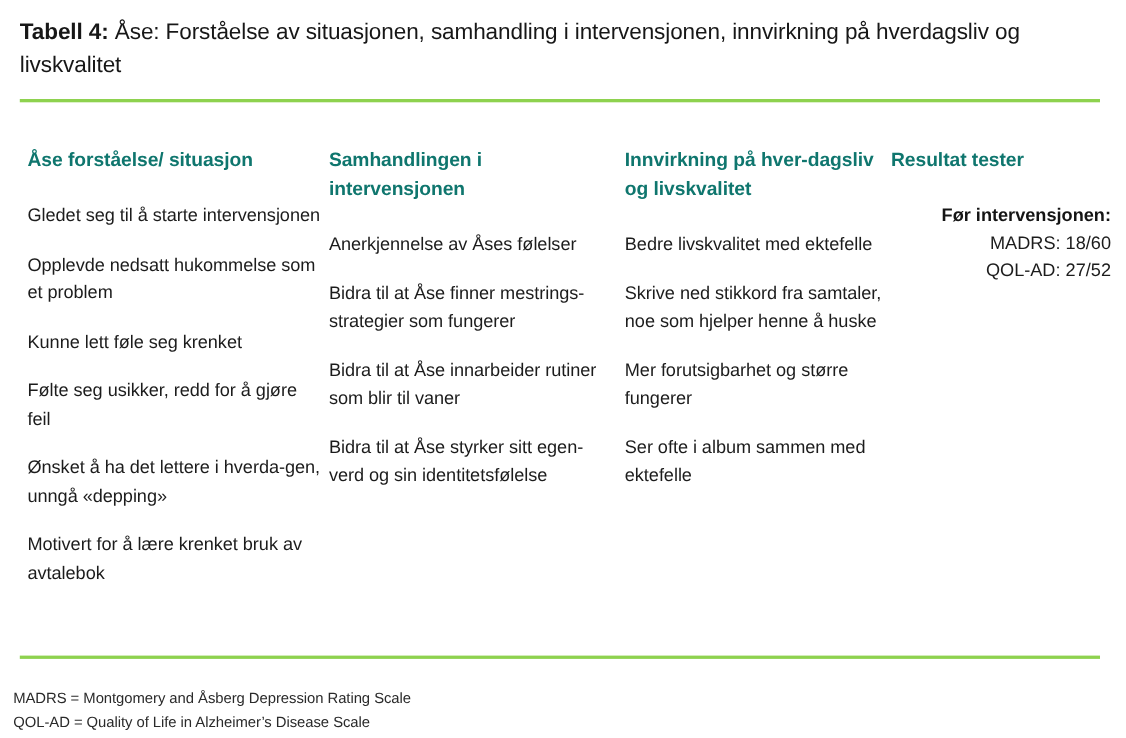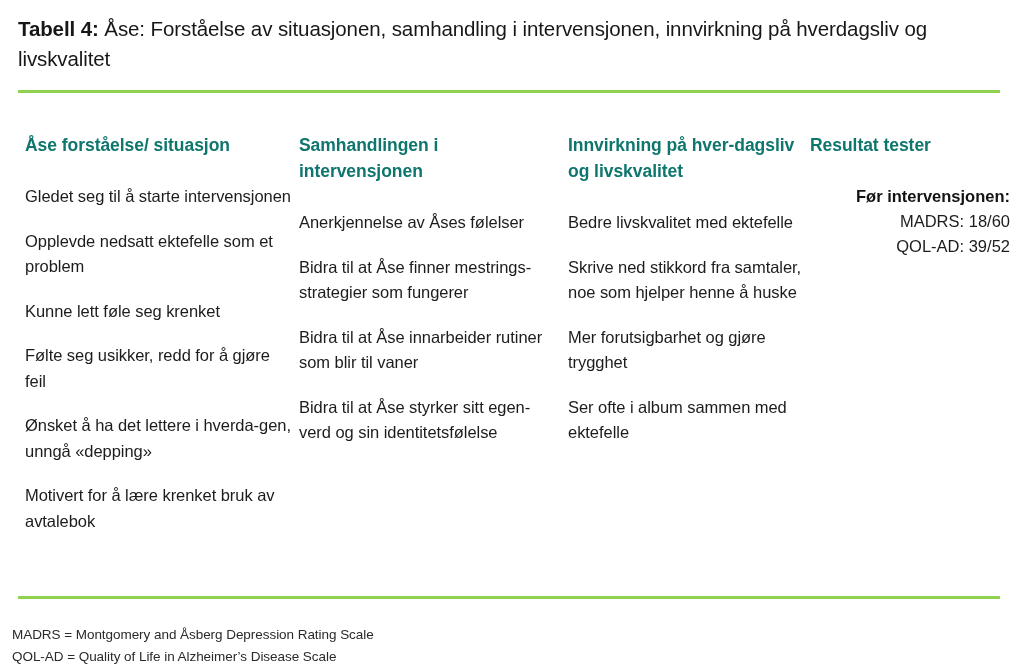--- a/index.html
+++ b/index.html
@@ -137,21 +137,21 @@
   </div>
 
   <div class="rule rule-top" style="background: rgb(142, 210, 79);"></div>
 
   <div class="grid">
 
     <div class="col col-1">
       <div class="col-header">Åse forståelse/ situasjon</div>
       <div class="col-body">
         <p class="entry">Gledet seg til å starte intervensjonen</p>
-        <p class="entry">Opplevde nedsatt ektefelle som et problem</p>
+        <p class="entry">Opplevde nedsatt hukommelse som et problem</p>
         <p class="entry">Kunne lett føle seg krenket</p>
         <p class="entry">Følte seg usikker, redd for å gjøre feil</p>
         <p class="entry">Ønsket å ha det lettere i hverda-gen, unngå «depping»</p>
         <p class="entry">Motivert for å lære krenket bruk av avtalebok</p>
       </div>
     </div>
 
     <div class="col col-2">
       <div class="col-header">Samhandlingen i intervensjonen</div>
       <div class="col-body">
@@ -160,32 +160,32 @@
         <p class="entry">Bidra til at Åse innarbeider rutiner som blir til vaner</p>
         <p class="entry">Bidra til at Åse styrker sitt egen-verd og sin identitetsfølelse</p>
       </div>
     </div>
 
     <div class="col col-3">
       <div class="col-header">Innvirkning på hver-dagsliv og livskvalitet</div>
       <div class="col-body">
         <p class="entry">Bedre livskvalitet med ektefelle</p>
         <p class="entry">Skrive ned stikkord fra samtaler, noe som hjelper henne å huske</p>
-        <p class="entry">Mer forutsigbarhet og gjøre trygghet</p>
+        <p class="entry">Mer forutsigbarhet og større fungerer</p>
         <p class="entry">Ser ofte i album sammen med ektefelle</p>
       </div>
     </div>
 
     <div class="col col-4">
       <div class="col-header">Resultat tester</div>
       <div class="col-body">
         <div class="result-block">
           <div class="result-title">Før intervensjonen:</div>
           <div class="result-line">MADRS: 18/60</div>
-          <div class="result-line">QOL-AD: 39/52</div>
+          <div class="result-line">QOL-AD: 27/52</div>
         </div>
       </div>
     </div>
 
   </div>
 
   <div class="rule rule-bottom" style="background: rgb(142, 210, 79);"></div>
 
   <div class="footnotes">
     <p class="footnote">MADRS = Montgomery and Åsberg Depression Rating Scale</p>

